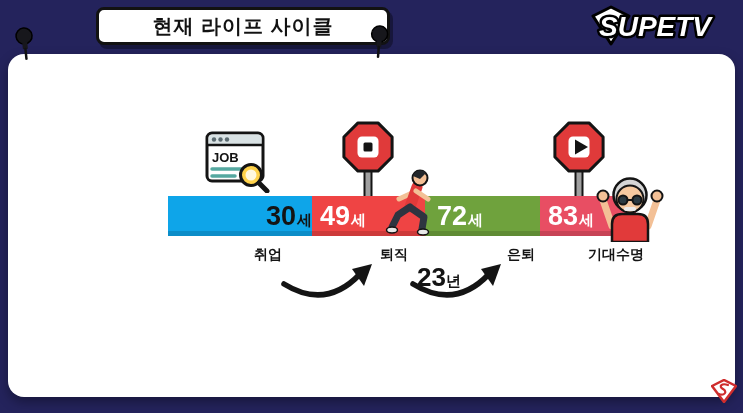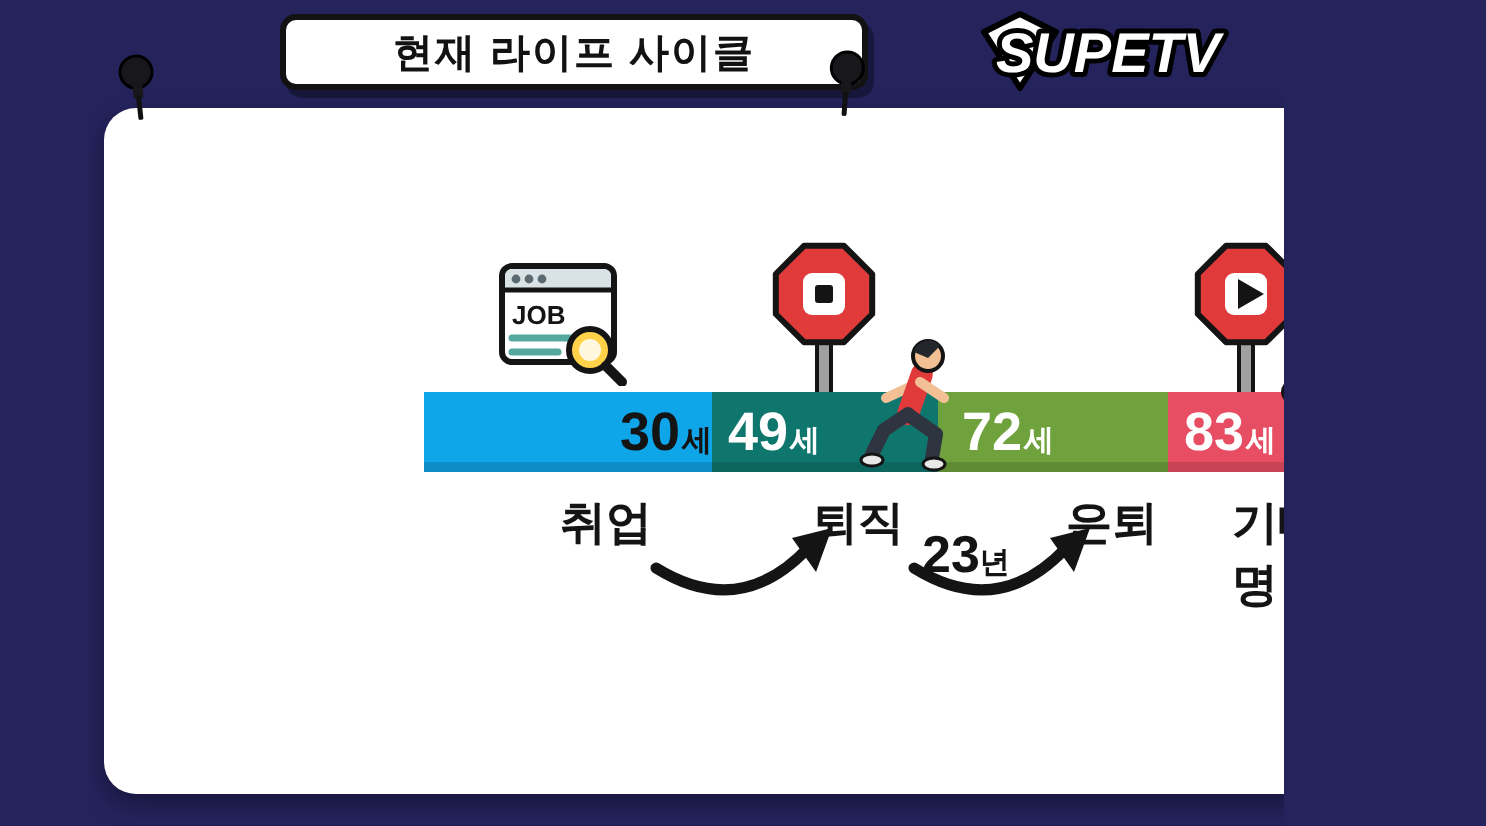--- a/index.html
+++ b/index.html
@@ -1,20 +1,19 @@
 <!DOCTYPE html>
 <html><head>
 <meta charset="utf-8">
 <style>
   html,body { margin:0; padding:0; background:#24235c; }
   .stage {
-    position:relative; width:598px; height:413px; overflow:hidden;
+    position:relative; width:743px; height:413px; overflow:hidden;
     background:#24235c;
     font-family:"Liberation Sans", sans-serif;
-    margin-left:44px;
   }
   .board {
     position:absolute; left:8px; top:54px; width:727px; height:343px;
     background:#ffffff; border-radius:16px;
     box-shadow:0 5px 12px rgba(0,0,0,.35);
     z-index:1;
   }
   
   .title-box {
     position:absolute; left:96px; top:7px; width:288px; height:32px;
@@ -54,22 +53,22 @@
   }
   .seg0 { left:168px; width:144px; justify-content:flex-end; padding-right:8px; color:#141414; }
   .seg1 { left:312px; width:113px; padding-left:8px;  color:#ffffff; }
   .seg2 { left:425px; width:115px; padding-left:12px; color:#ffffff; }
   .seg3 { left:540px; width:88px;  padding-left:8px;  color:#ffffff; border-radius:0 10px 10px 0; }
   .age-wrap { display:flex; align-items:baseline; }
   .age  { font-size:27px; font-weight:800; }
   .age-unit { font-size:15px; font-weight:800; margin-left:1px; }
   
   .event {
-    position:absolute; top:246px; text-align:left; z-index:3;
-    font-size:23px; font-weight:800; color:#141414;
+    position:absolute; top:246px; text-align:center; z-index:3;
+    font-size:14px; font-weight:800; color:#141414;
   }
   .e0 { left:236px; width:64px; }
   .e1 { left:362px; width:64px; }
   .e2 { left:489px; width:64px; }
   .e3 { left:572px; width:88px; }
   
   .duration { position:absolute; top:258px; width:104px; height:52px; z-index:3; }
   .d0 { left:278px; } .d1 { left:407px; } .d2 { left:533px; }
   .dur-label { position:absolute; left:10px; top:4px; color:#141414; }
   .dur-num  { font-size:26px; font-weight:800; }
@@ -152,21 +151,21 @@
     </svg>
   </div>
 
 
   <div class="seg seg0" style="background-color: #0ea5e9;">
     <span class="age-wrap">
       <span class="age">30</span>
       <span class="age-unit">세</span>
     </span>
   </div>
-  <div class="seg seg1" style="background-color: #0f766e;">
+  <div class="seg seg1" style="background-color: #ef4444;">
     <span class="age-wrap">
       <span class="age">49</span>
       <span class="age-unit">세</span>
     </span>
   </div>
   <div class="seg seg2" style="background-color: rgb(111, 162, 61);">
     <span class="age-wrap">
       <span class="age">72</span>
       <span class="age-unit">세</span>
     </span>

